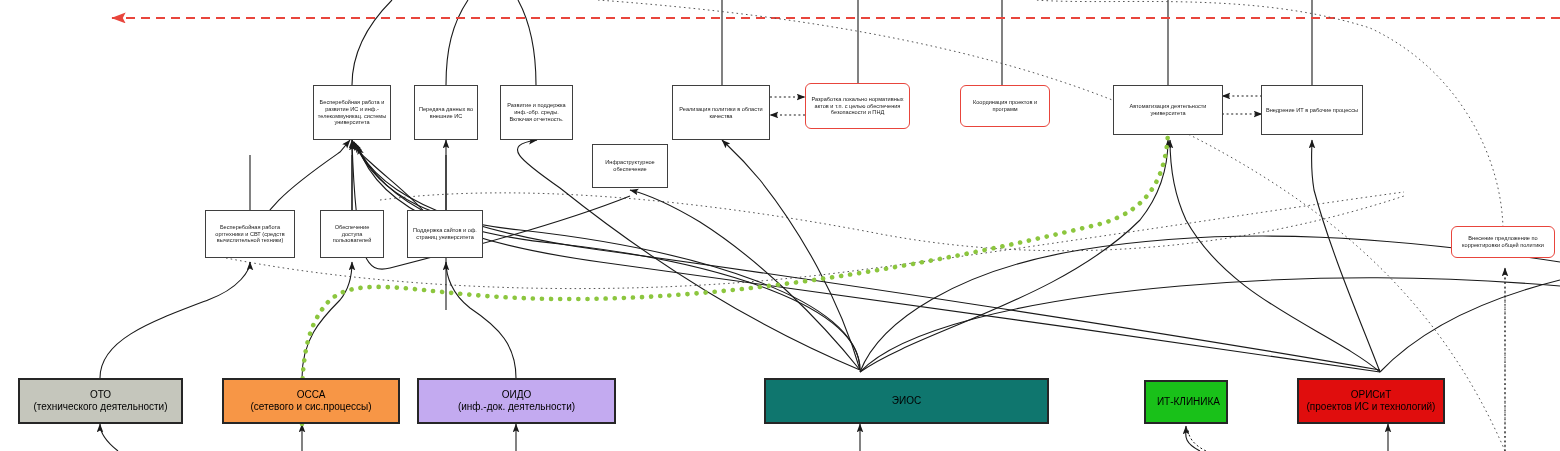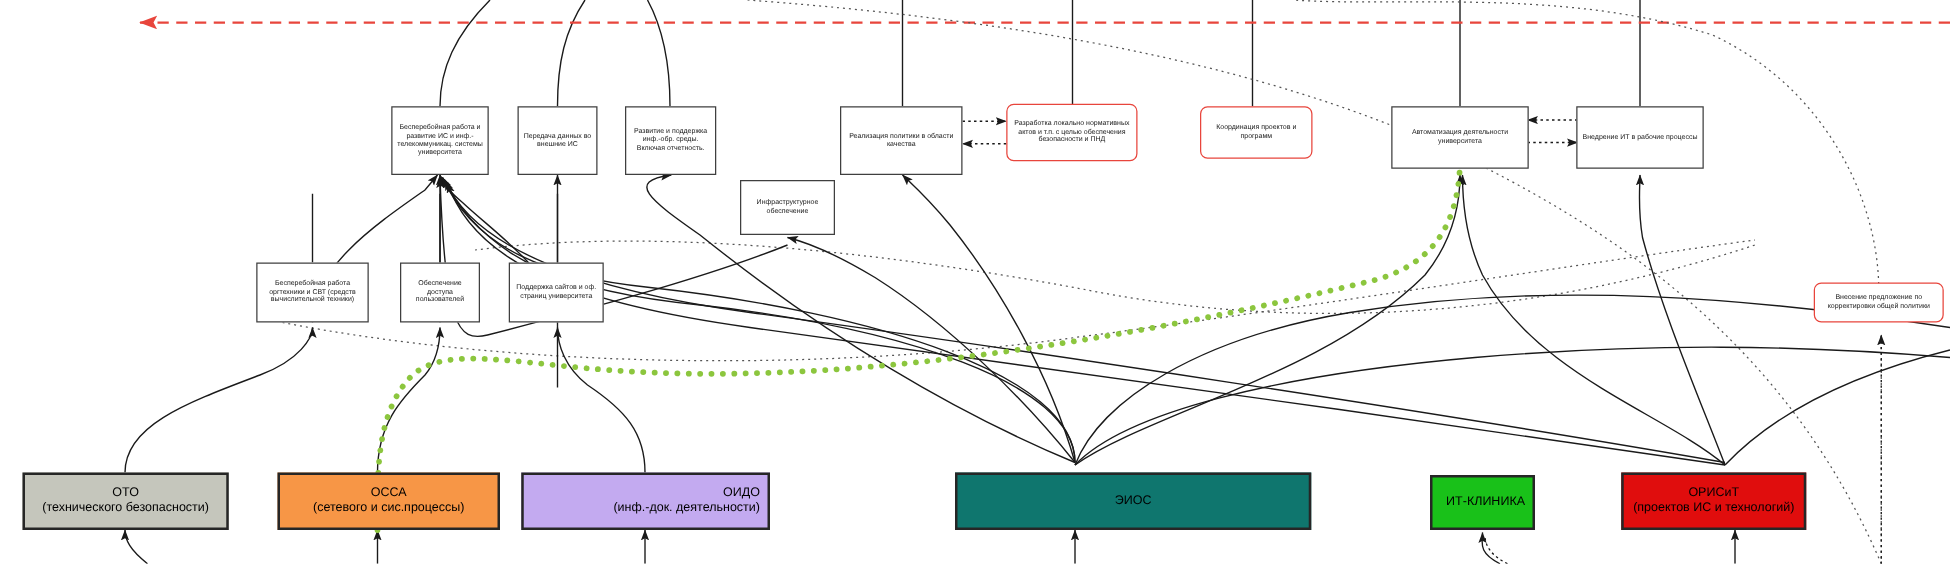--- a/index.html
+++ b/index.html
@@ -183,32 +183,32 @@
     <span class="label">Поддержка сайтов и оф. страниц университета</span>
   </div>
 
   <div class="node redbox" style="left:1451px;top:226px;width:104px;height:32px;">
     <span class="label">Внесение предложение по корректировки общей политики</span>
   </div>
 
   <div class="node unit unit-oto" style="left:18px;top:378px;width:165px;height:46px;">
     <span class="label">
       <span>ОТО</span><br>
-      <span>(технического безопасности)</span>
+      <span>(технического деятельности)</span>
     </span>
   </div>
 
   <div class="node unit unit-ossa" style="left:222px;top:378px;width:178px;height:46px;">
     <span class="label">
       <span>ОССА</span><br>
       <span>(сетевого и сис.процессы)</span>
     </span>
   </div>
 
-  <div class="node unit unit-oido" style="left:417px;top:378px;width:199px;height:46px;text-align:right;">
+  <div class="node unit unit-oido" style="left:417px;top:378px;width:199px;height:46px;">
     <span class="label">
       <span>ОИДО</span><br>
       <span>(инф.-док. деятельности)</span>
     </span>
   </div>
 
   <div class="node unit unit-eios" style="left:721px;top:378px;width:285px;height:46px;">
     <span class="label">
       <span>ЭИОС</span><br>
     </span>

